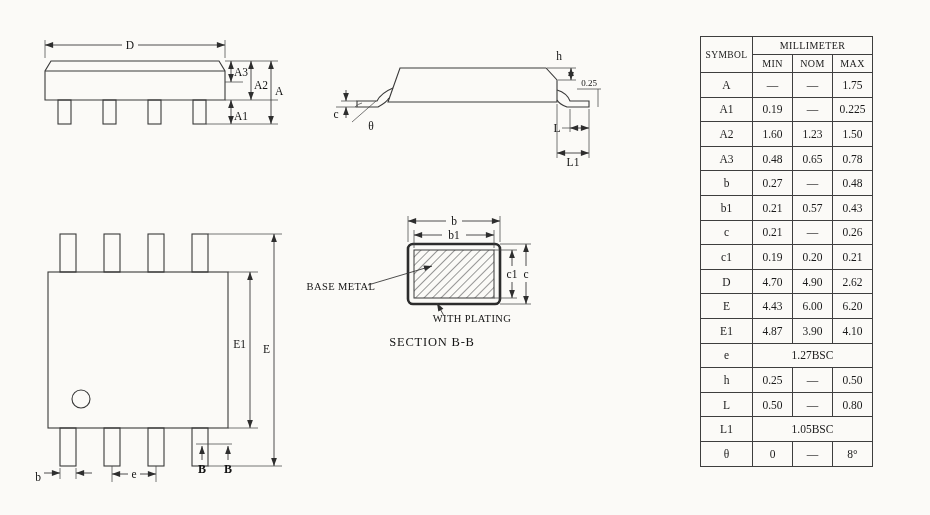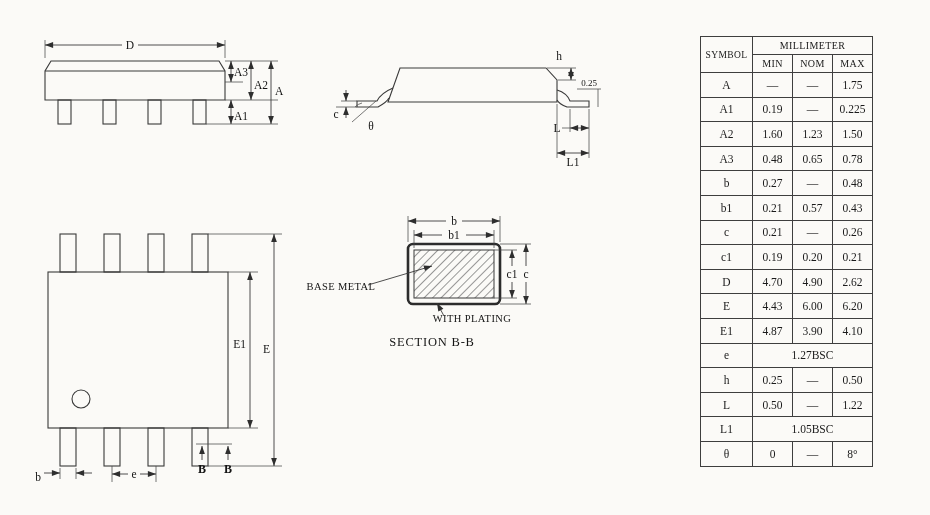--- a/index.html
+++ b/index.html
@@ -300,21 +300,21 @@
         <tr>
           <td>h</td>
           <td>0.25</td>
           <td>—</td>
           <td>0.50</td>
         </tr>
         <tr>
           <td>L</td>
           <td>0.50</td>
           <td>—</td>
-          <td>1.22</td>
+          <td>0.80</td>
         </tr>
         <tr>
           <td>L1</td>
           <td colspan="3">1.05BSC</td>
         </tr>
         <tr>
           <td>θ</td>
           <td>0</td>
           <td>—</td>
           <td>8°</td>

